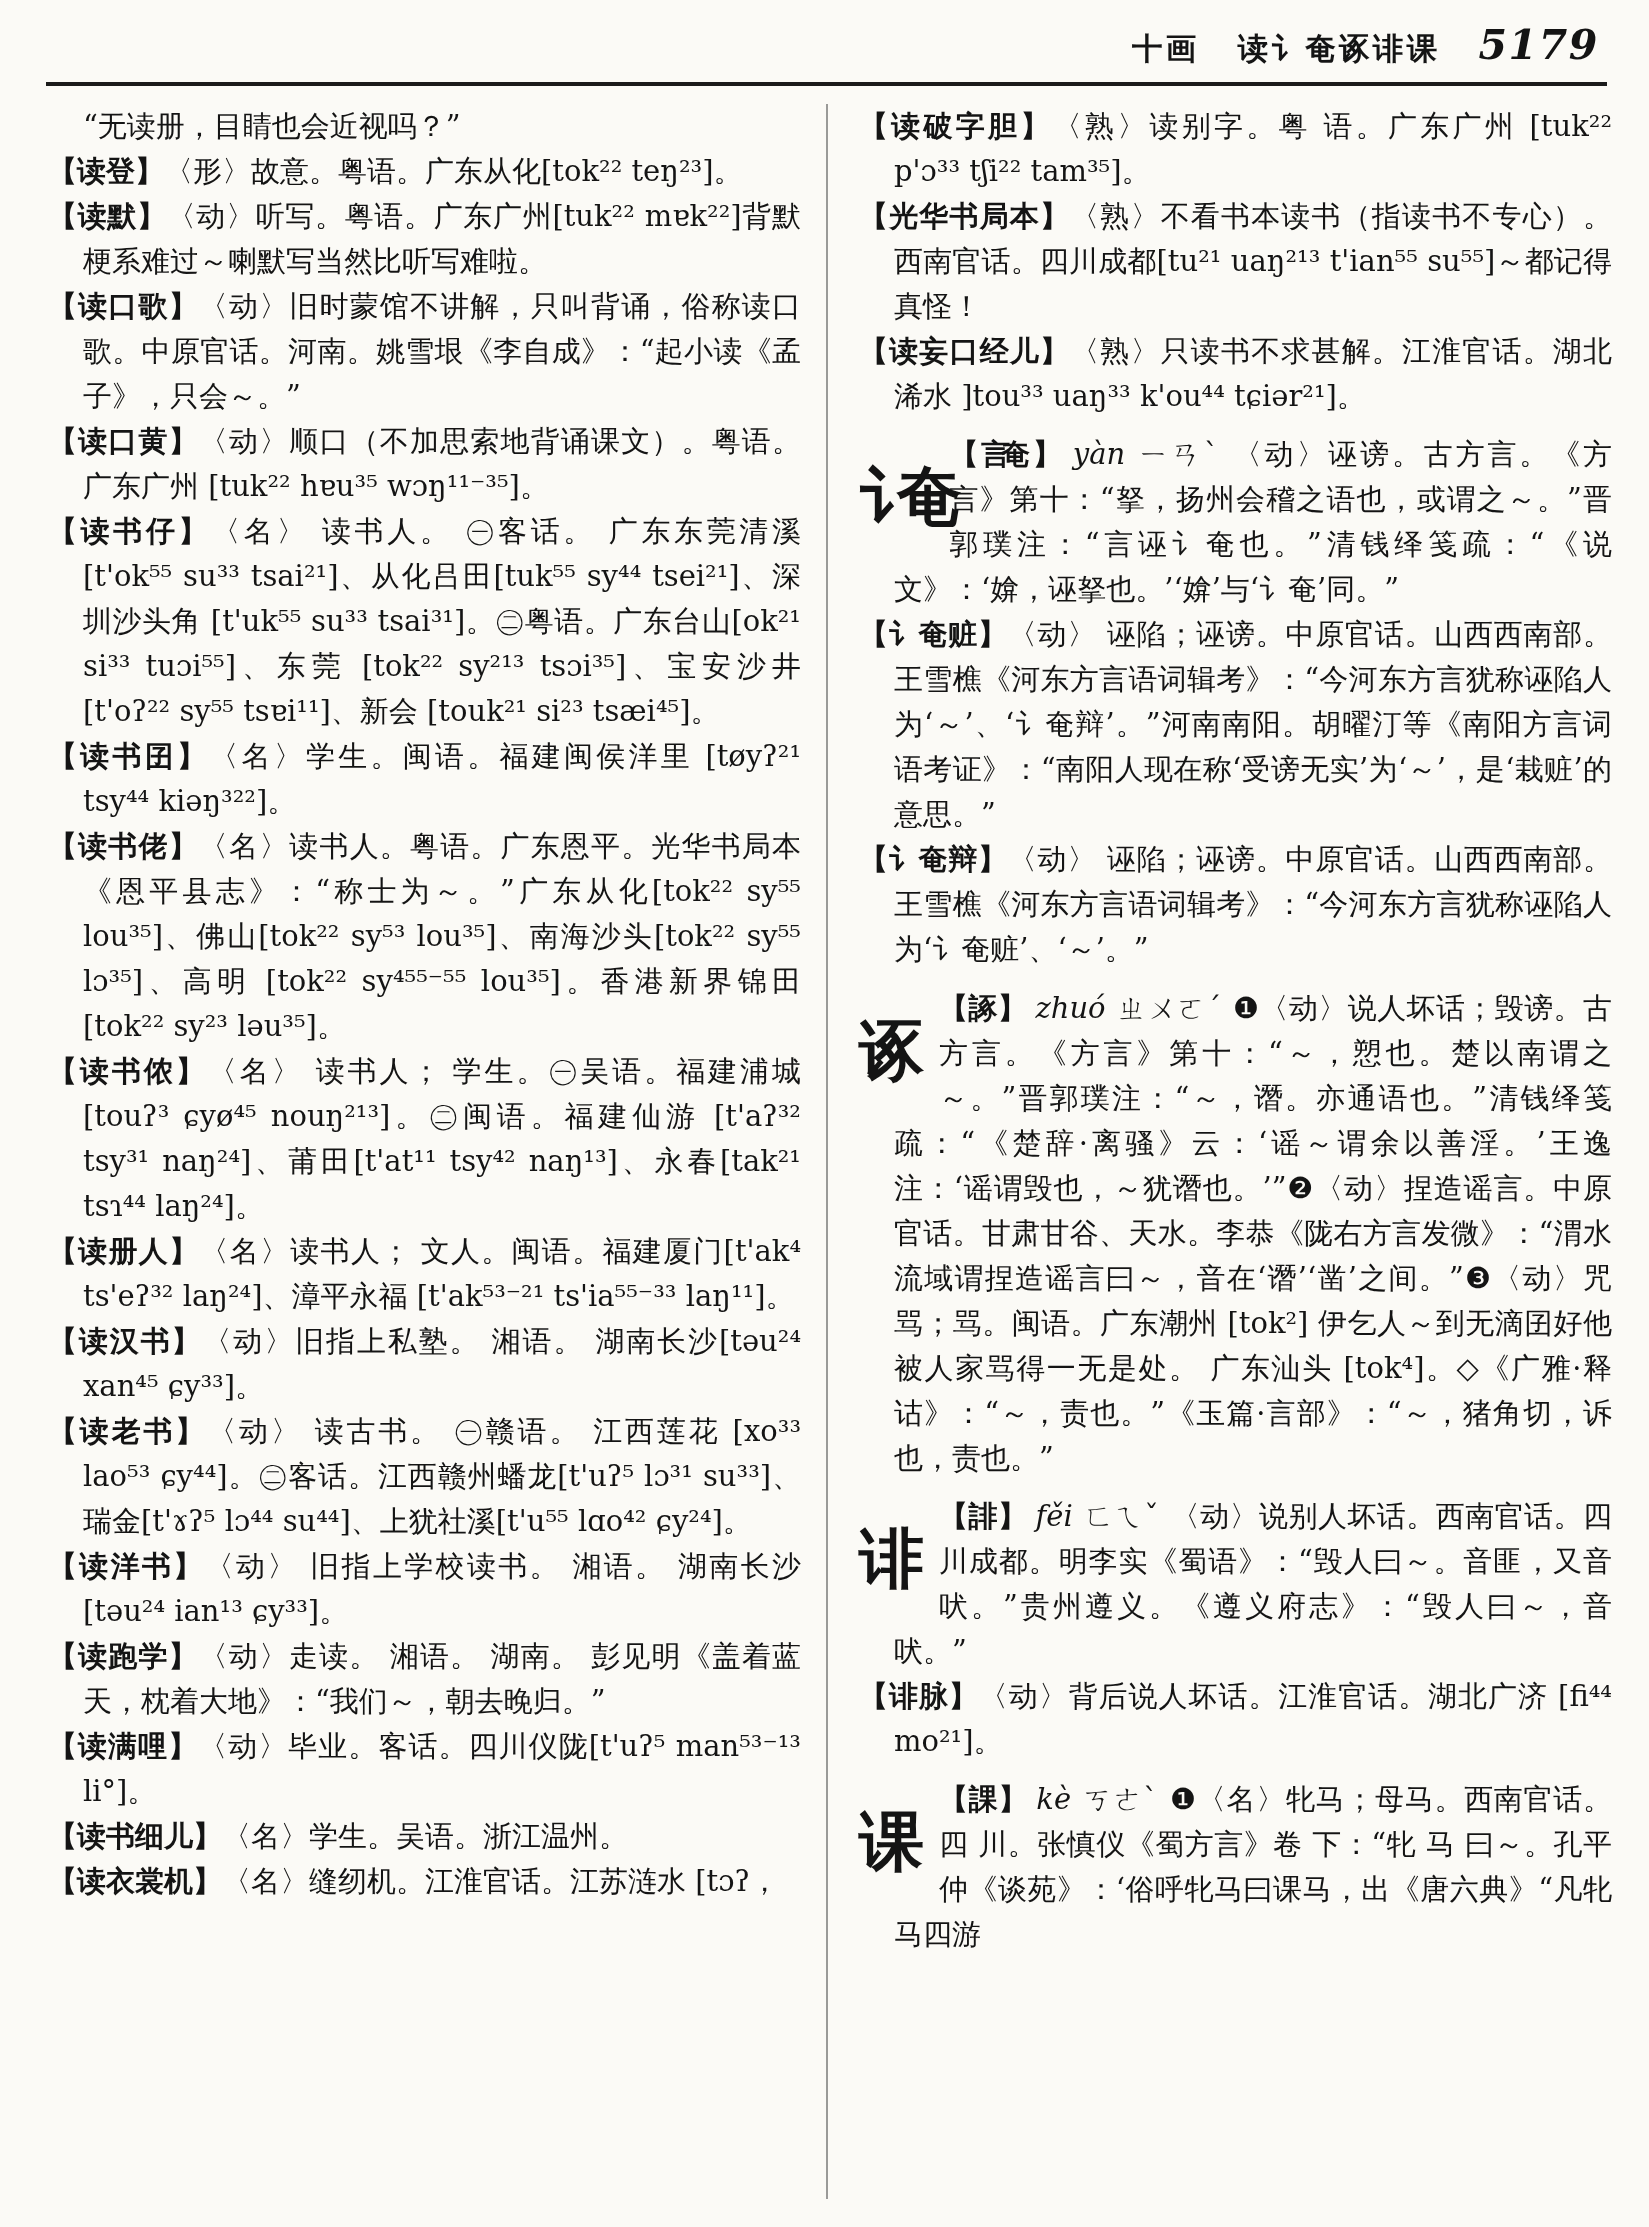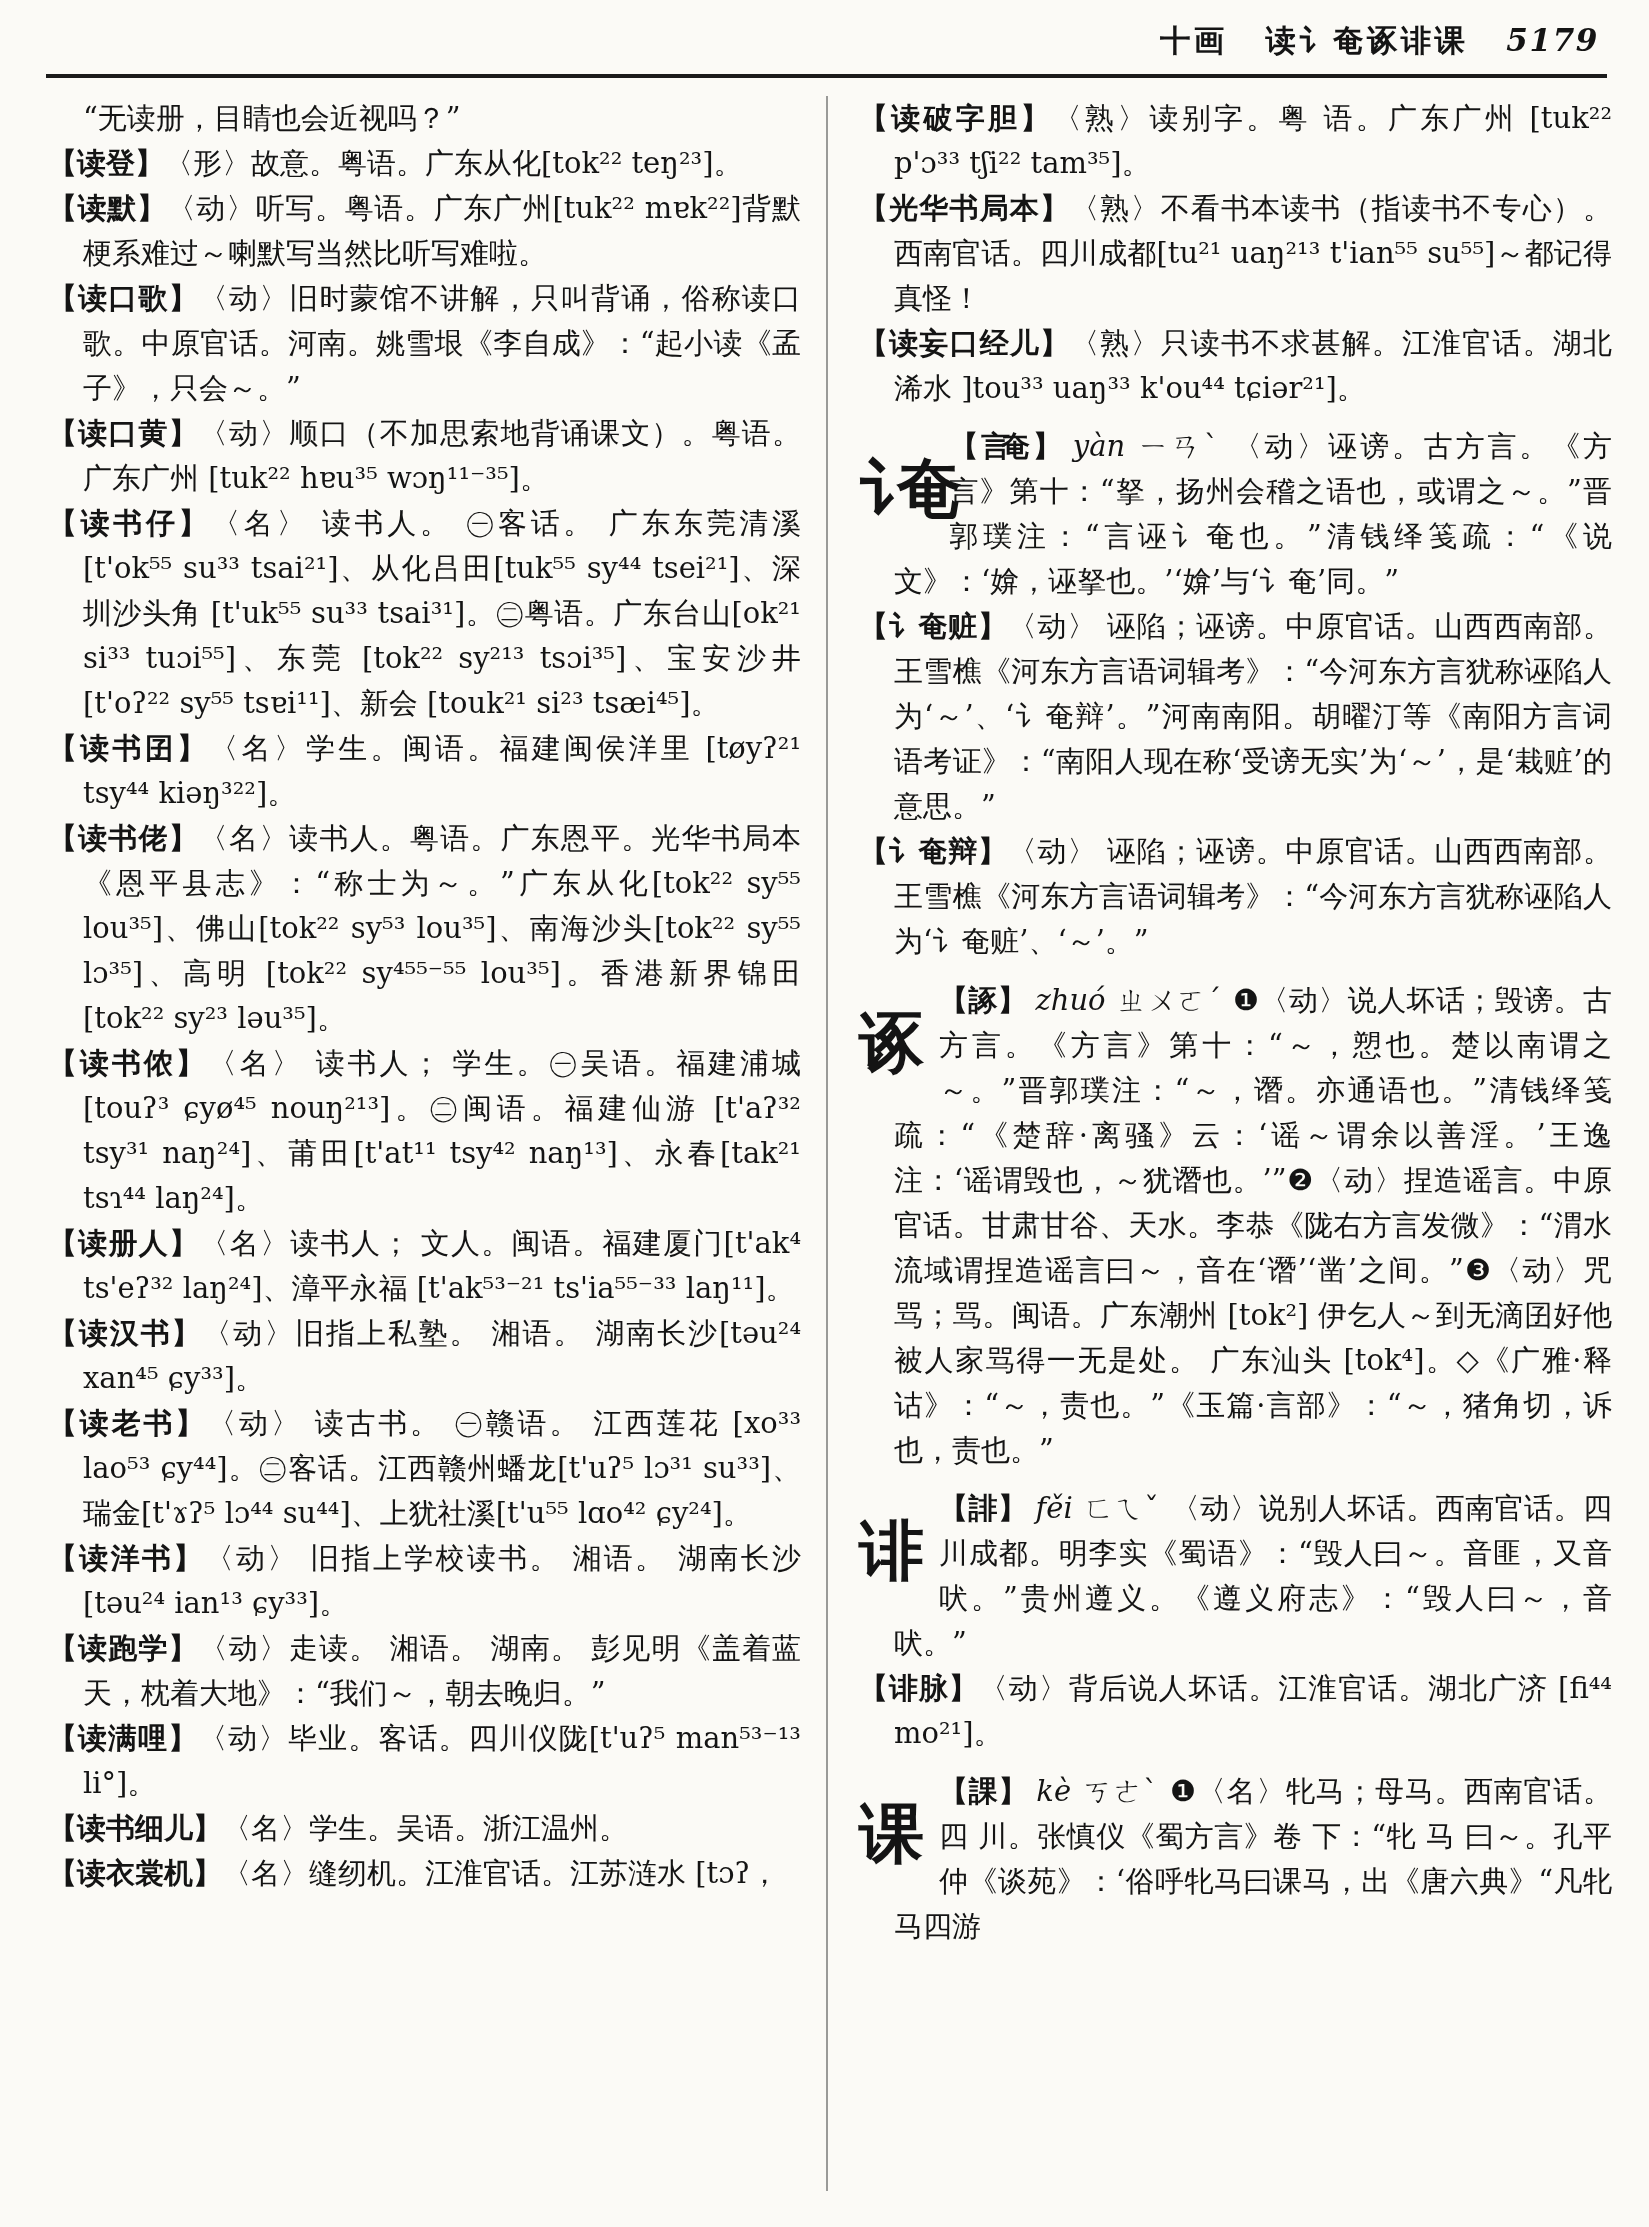--- a/index.html
+++ b/index.html
@@ -9,21 +9,21 @@
     font-family:"DejaVu Serif","Liberation Serif",serif;
     -webkit-font-smoothing:antialiased;
   }
   .page{position:relative;width:1650px;height:1772px;}
   
   .header{
     display:flex;justify-content:flex-end;align-items:baseline;
     padding:21.4px 51px 8.2px 49px;gap:38px;
     font-size:30.5px;font-weight:bold;letter-spacing:3.3px;
   }
-  .hdr-page{font-style:italic;font-size:31px;letter-spacing:1.6px;}
+  .hdr-page{font-style:italic;font-size:41px;letter-spacing:1.6px;}
   .toprule{height:4.1px;background:#1b1b1b;margin:3.3px 43px 13.2px 46px;}
   
   .cols{display:flex;padding:5px 38px 0 48px;gap:58px;position:relative;}
   .col{width:762px;font-size:29px;line-height:45px;text-align:justify;}
   .colsep{position:absolute;left:826px;top:5px;height:2095px;width:1.6px;background:#4a4a4a;opacity:.55;}
   .cont{padding-left:35px;}
   .entry{padding-left:35px;text-indent:-35px;margin:0;}
   .term{font-weight:bold;}
   .char-entry{padding-left:35px;text-indent:0;margin-top:13.2px;}
   .bigchar{

